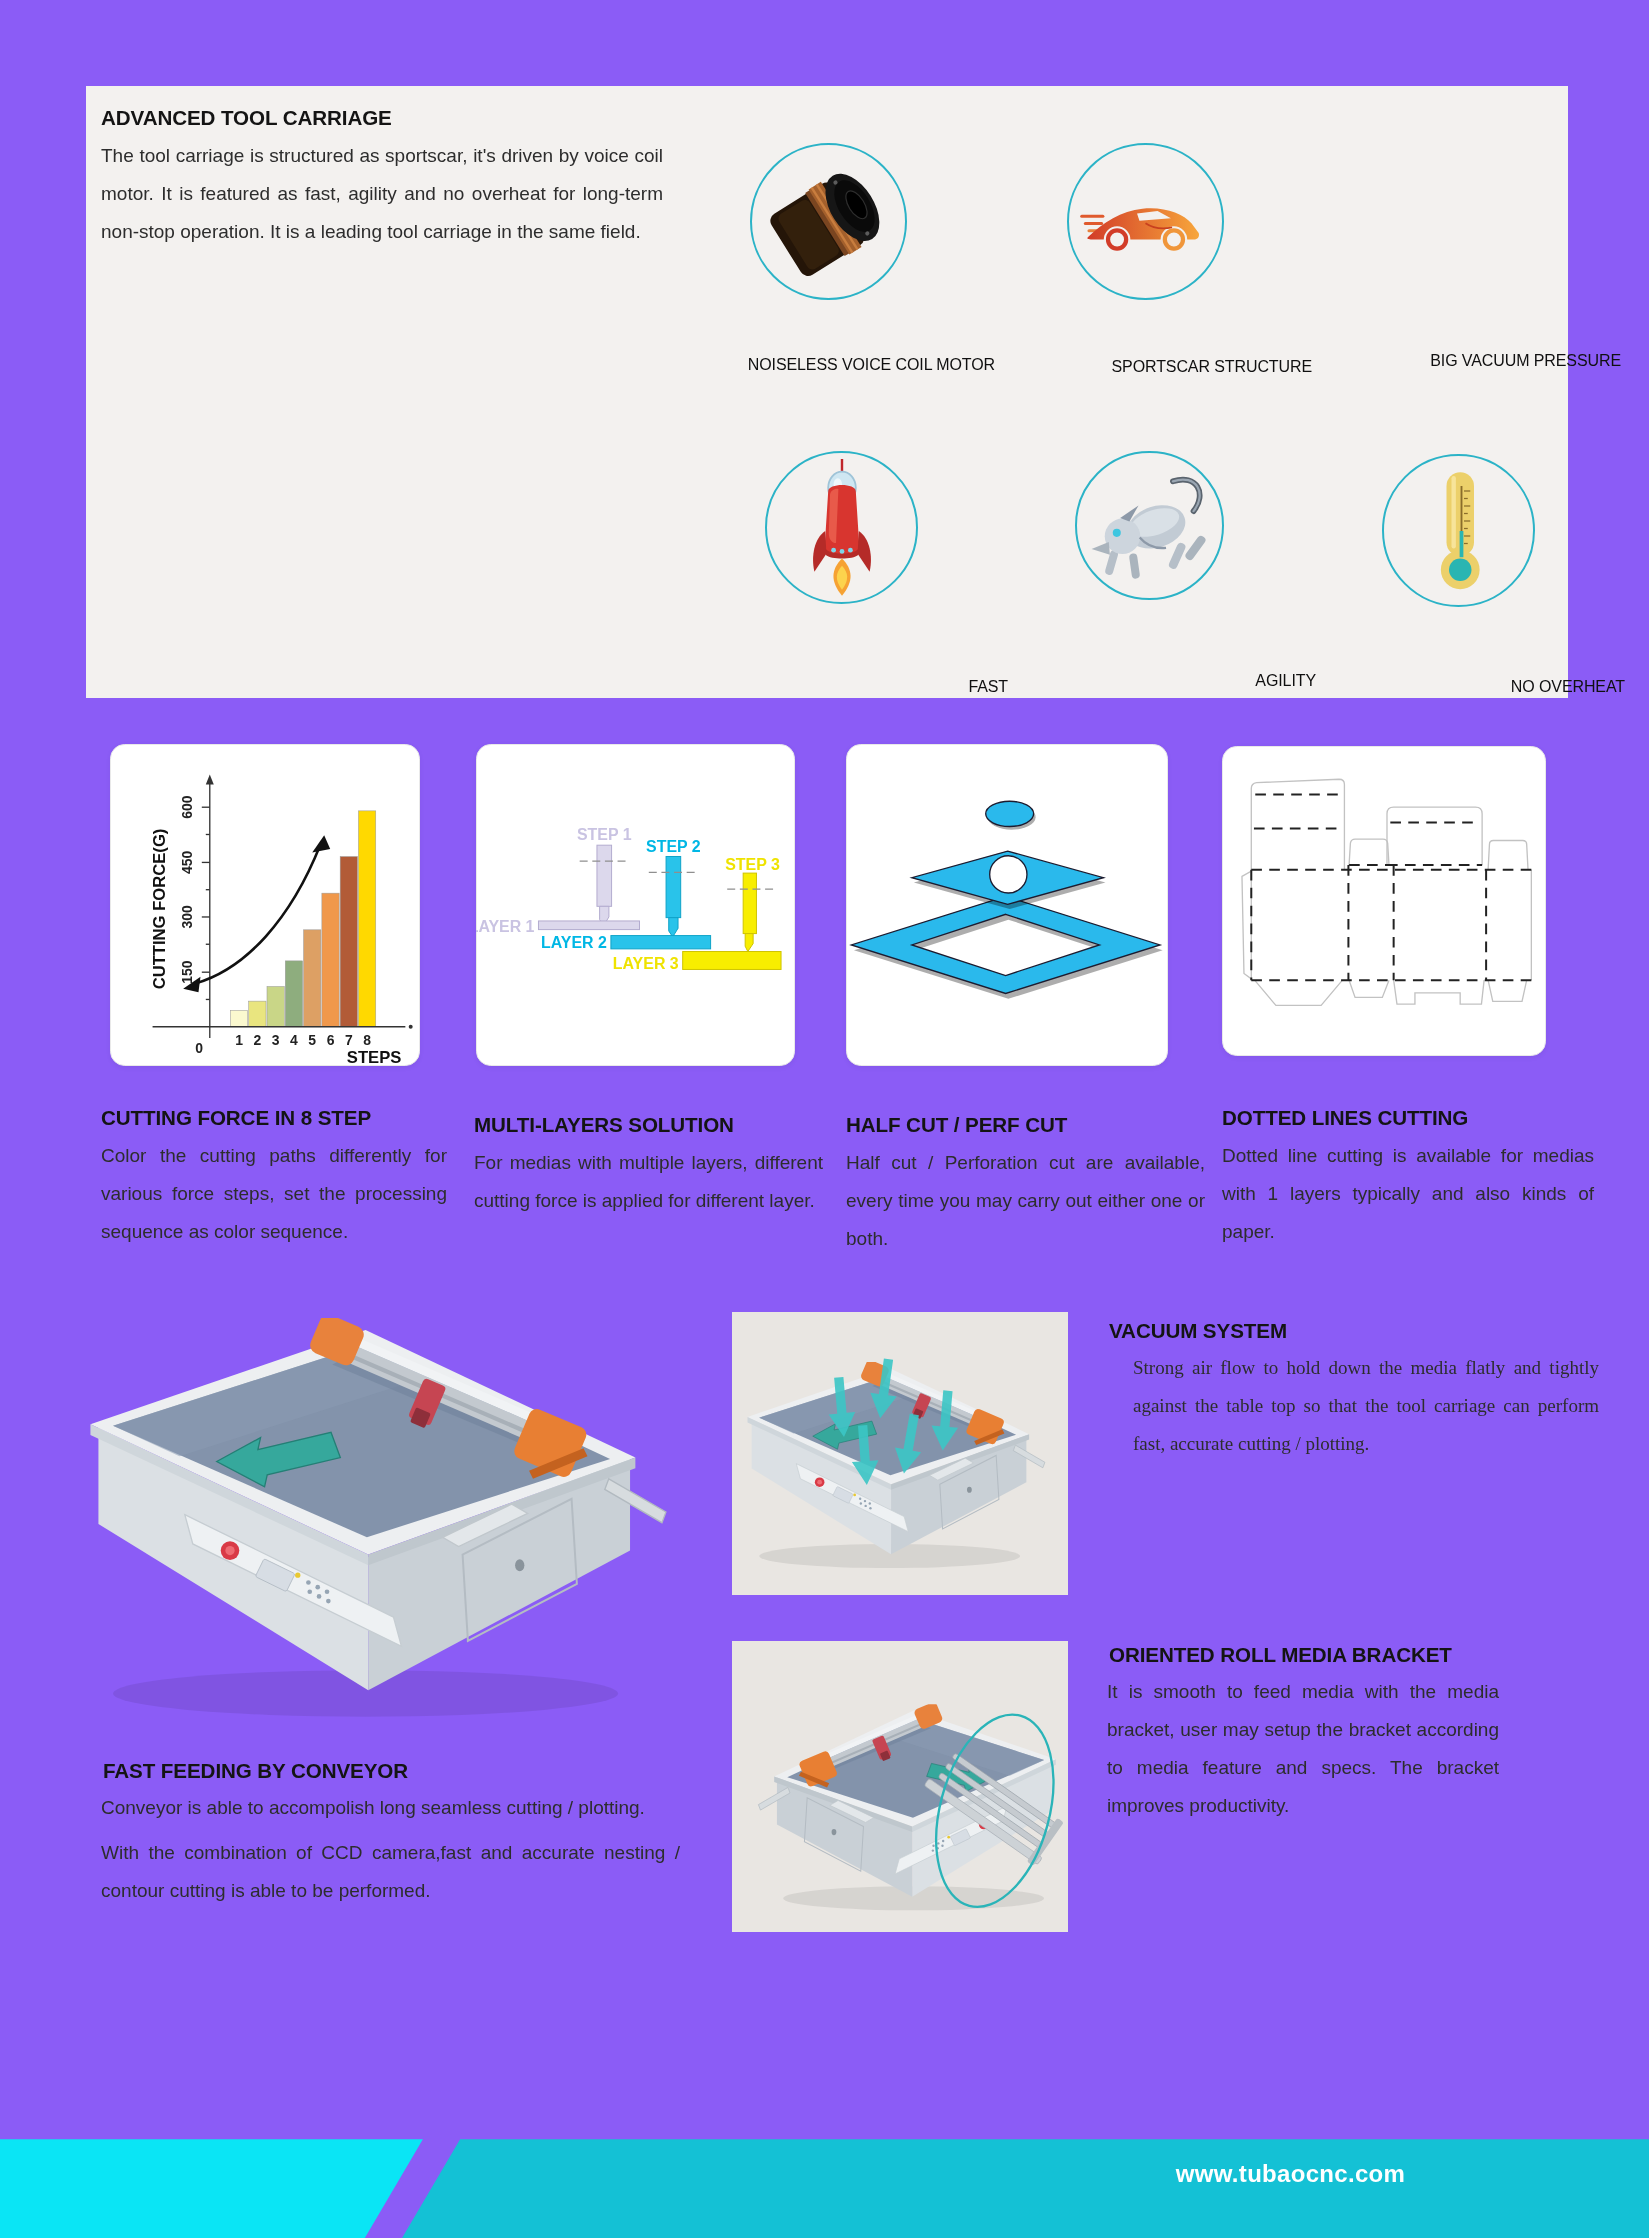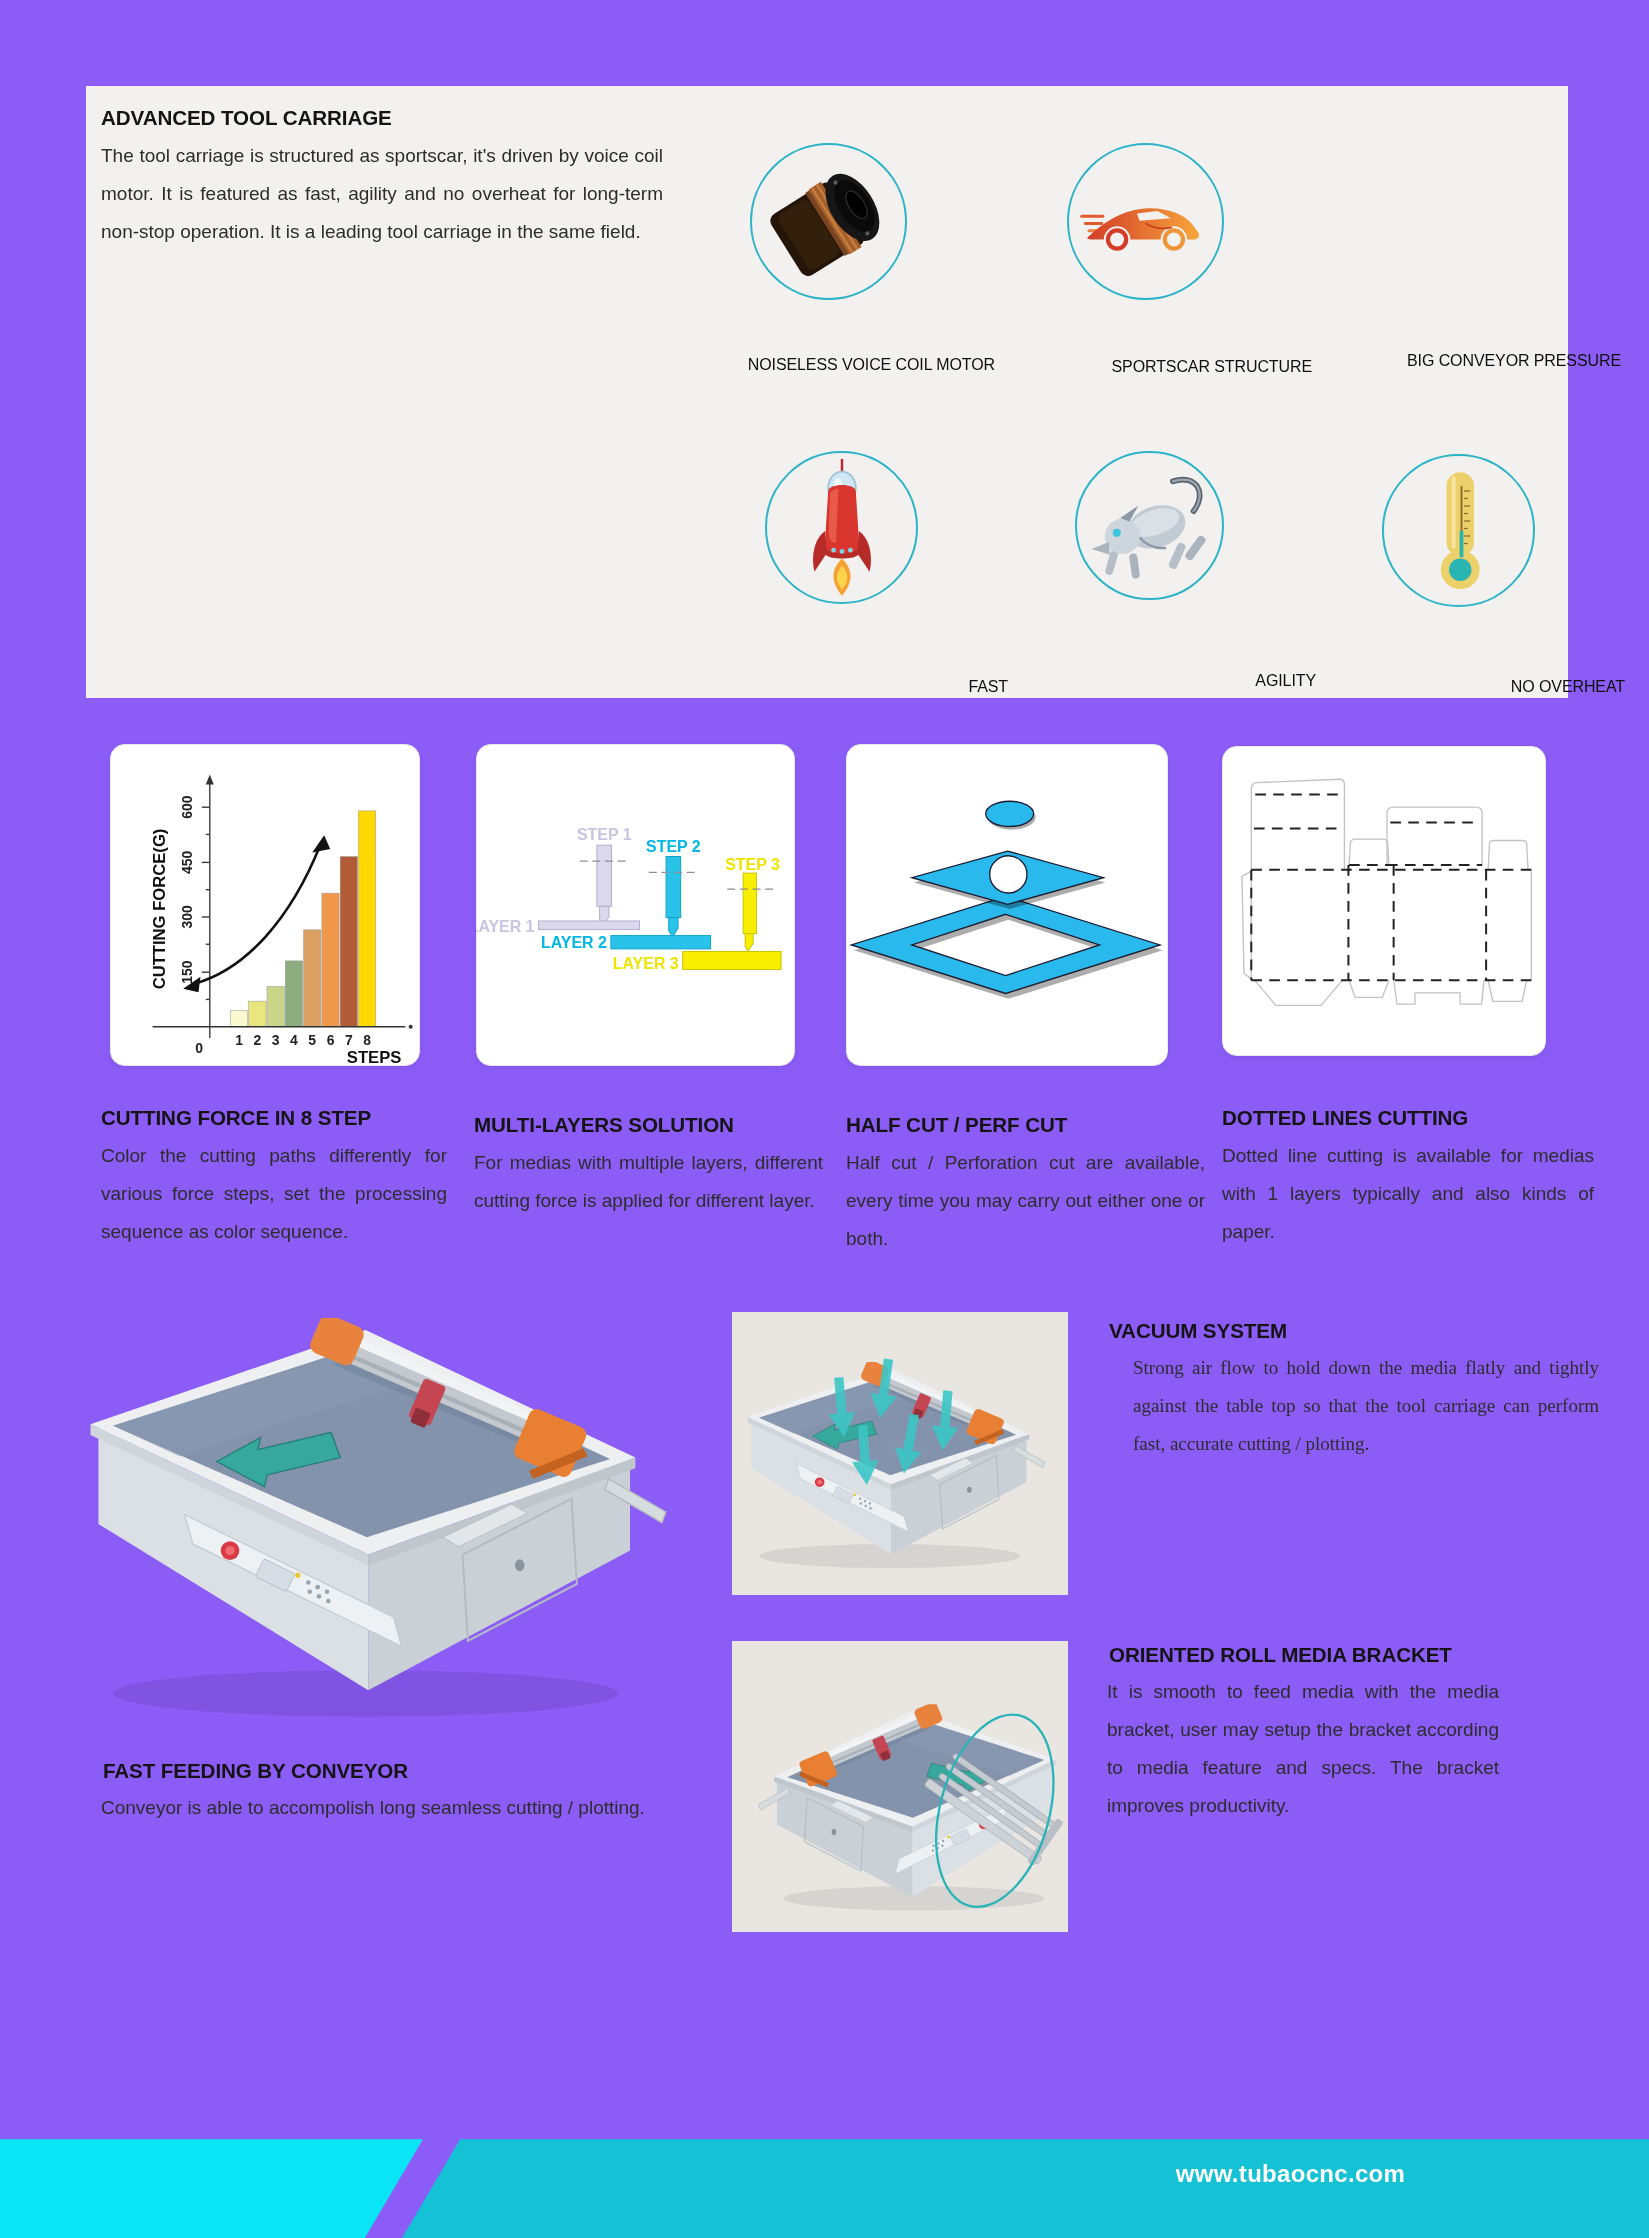--- a/index.html
+++ b/index.html
@@ -173,21 +173,21 @@
         <line x1="88" y1="108" x2="98" y2="108"></line>
           <line x1="88" y1="120" x2="94" y2="120"></line>
       </g>
       <line x1="84" y1="100" x2="84" y2="142" stroke="#2ab5b2" stroke-width="6"></line>
       <circle cx="82" cy="162" r="18" fill="#2ab5b2"></circle>
     </svg>
   </div>
 
   <div class="abs clabel" style="left:662px;top:356px;width:333px;">NOISELESS VOICE COIL MOTOR</div>
   <div class="abs clabel" style="left:979px;top:358px;width:333px;">SPORTSCAR STRUCTURE</div>
-  <div class="abs clabel" style="left:1288px;top:352px;width:333px;">BIG CONVEYOR PRESSURE</div>
+  <div class="abs clabel" style="left:1288px;top:352px;width:333px;">BIG VACUUM PRESSURE</div>
   <div class="abs clabel" style="left:675px;top:678px;width:333px;">FAST</div>
   <div class="abs clabel" style="left:983px;top:672px;width:333px;">AGILITY</div>
   <div class="abs clabel" style="left:1292px;top:678px;width:333px;">NO OVERHEAT</div>
 
   <div class="abs card" style="left:110px;top:744px;width:310px;height:322px;"></div>
   <div class="abs card" style="left:476px;top:744px;width:319px;height:322px;"></div>
   <div class="abs card" style="left:846px;top:744px;width:322px;height:322px;"></div>
   <div class="abs card" style="left:1222px;top:746px;width:324px;height:310px;"></div>
 
   <svg class="abs" style="left:110px;top:744px;" width="310" height="322" viewBox="0 0 466 484">
@@ -332,20 +332,21 @@
   <div class="abs h1" style="left:1222px;top:1106px;">DOTTED LINES CUTTING</div>
   <div class="abs bodytext" style="left:1222px;top:1137px;width:372px;">Dotted line cutting is available for medias with 1 layers typically and also kinds of paper.</div>
 
   <svg class="abs" style="left:86px;top:1318px;" width="599" height="412" viewBox="0 0 900 620">
     <use href="#machine-sym" width="900" height="620"></use>
   </svg>
 
   <div class="abs h1" style="left:103px;top:1759px;">FAST FEEDING BY CONVEYOR</div>
   <div class="abs bodytext" style="left:101px;top:1789px;width:579px;">
     <p>Conveyor is able to accompolish long seamless cutting / plotting.</p>
+    <p>With the combination of CCD camera,fast and accurate nesting / contour cutting is able to be performed.</p>
   </div>
 
   <div class="abs photo" style="left:732px;top:1312px;width:336px;height:283px;">
     <svg width="336" height="283" viewBox="0 0 505 425">
       <use href="#machine-sym" x="20" y="75" width="465" height="320"></use>
       <g fill="#3cc6c6" opacity="0.9">
         <g transform="translate(165 150) rotate(-5)">
             <path d="M -7 -52 h 14 v 54 h 13 L 0 38 L -20 2 h 13 z"></path>
           </g>
         <g transform="translate(228 122) rotate(8)">

